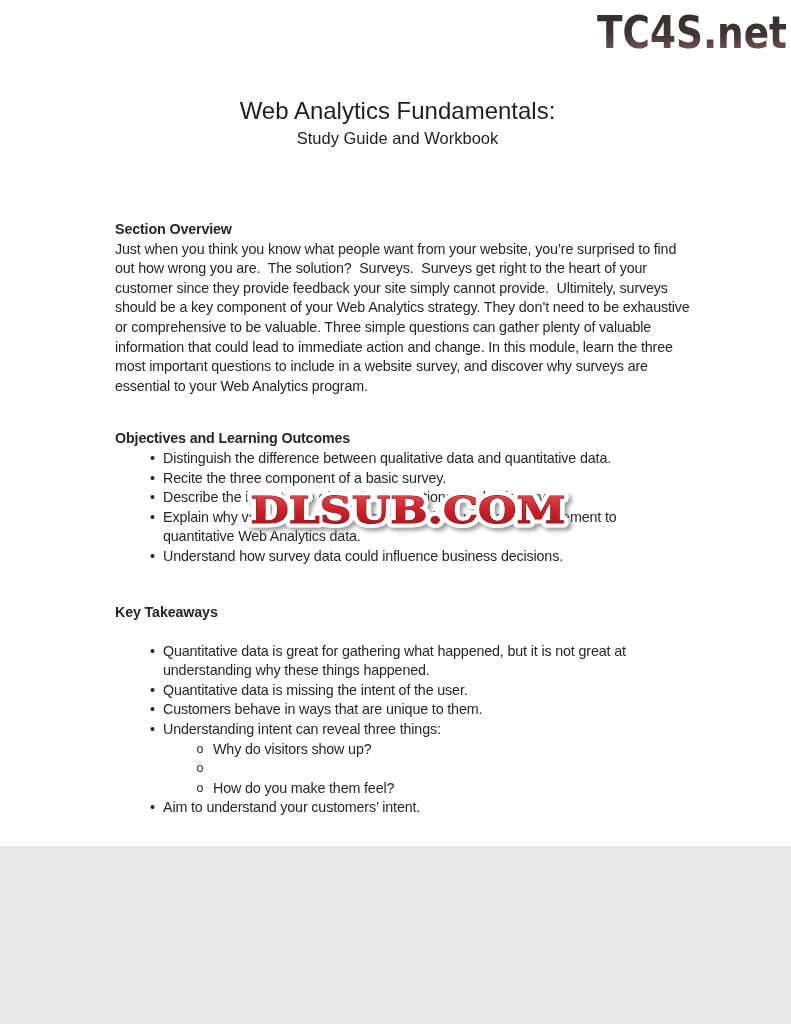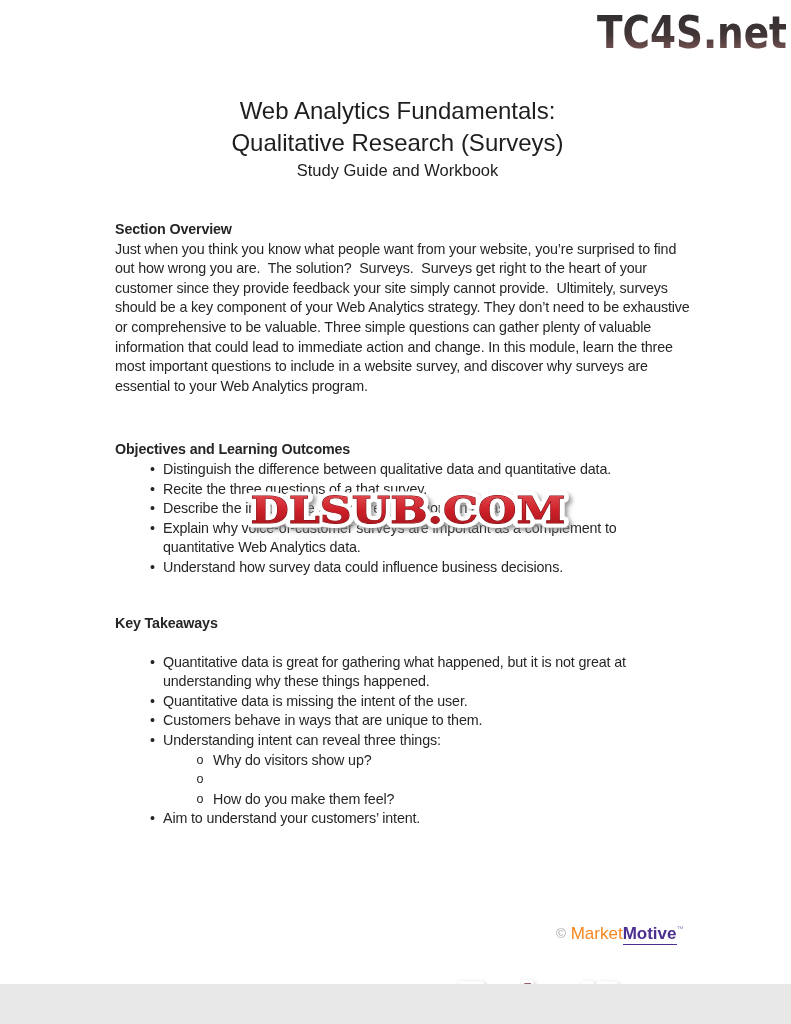--- a/index.html
+++ b/index.html
@@ -1,18 +1,18 @@
 <!DOCTYPE html>
 <html><head>
 <meta charset="utf-8">
 <style>
   html, body { margin:0; padding:0; background:#e8e8e8; }
   .page {
     position:relative;
-    width:791px; height:984px;
+    width:791px; height:846px;
     margin:0 auto;
     background:#ffffff;
     font-family:"Liberation Sans", sans-serif;
     color:#262626;
     overflow:hidden;
   }
 
   
   .wm-tc4s {
     position:absolute; left:592px; top:2px;
@@ -28,21 +28,21 @@
   .title-sub  { font-size:16.5px; line-height:22px; color:#1e1e1e; }
 
   
   .content {
     position:absolute; left:115px; top:183px; width:575px;
     font-size:14.3px; line-height:19.6px; letter-spacing:-0.15px;
   }
   .heading { font-weight:bold; }
   .para { white-space:pre-wrap; }
   .sec-overview  { margin-top:37px; }
-  .sec-objectives{ margin-top:44px; }
+  .sec-objectives{ margin-top:33px; }
   .sec-takeaways { margin-top:36px; }
   .sec-takeaways ul.lvl1 { margin-top:19.6px; }
 
   ul { margin:0; padding:0; list-style:none; }
   li { display:flex; }
   .b1 { flex:none; width:21px; margin-left:27px; text-align:center; }
   .b2 { flex:none; width:26px; margin-left:72px; text-align:center; font-size:12.5px; }
   .li-text { flex:1; min-width:0; }
 
   
@@ -75,41 +75,40 @@
         <stop offset="0" stop-color="#2d2d2d"></stop>
         <stop offset="0.55" stop-color="#423637"></stop>
         <stop offset="1" stop-color="#8f625e"></stop>
       </linearGradient>
     </defs>
     <text x="100" y="46" text-anchor="middle" font-family="'DejaVu Sans', sans-serif" font-weight="bold" font-size="44" textLength="190" lengthAdjust="spacingAndGlyphs" fill="url(#gradTc)">TC4S.net</text>
   </svg>
 
   <div class="title-block">
     <div class="title-line">Web Analytics Fundamentals:</div>
-    <div class="title-line">Qualitative Research (Surveys)</div>
     <div class="title-sub">Study Guide and Workbook</div>
   </div>
 
   <div class="content">
 
     <div class="sec-overview">
       <div class="heading">Section Overview</div>
       <div class="para">Just when you think you know what people want from your website, you’re surprised to find out how wrong you are.  The solution?  Surveys.  Surveys get right to the heart of your customer since they provide feedback your site simply cannot provide.  Ultimitely, surveys should be a key component of your Web Analytics strategy. They don’t need to be exhaustive or comprehensive to be valuable. Three simple questions can gather plenty of valuable information that could lead to immediate action and change. In this module, learn the three most important questions to include in a website survey, and discover why surveys are essential to your Web Analytics program.</div>
     </div>
 
     <div class="sec-objectives">
       <div class="heading">Objectives and Learning Outcomes</div>
       <ul class="lvl1">
         <li>
           <span class="b1">•</span>
           <span class="li-text">Distinguish the difference between qualitative data and quantitative data.</span>
         </li>
         <li>
           <span class="b1">•</span>
-          <span class="li-text">Recite the three questions of a that survey.</span>
+          <span class="li-text">Recite the three component of a basic survey.</span>
         </li>
         <li>
           <span class="b1">•</span>
           <span class="li-text">Describe the importance of the three questions in a basic survey.</span>
         </li>
         <li>
           <span class="b1">•</span>
           <span class="li-text">Explain why voice-of-customer surveys are important as a complement to quantitative Web Analytics data.</span>
         </li>
         <li>

